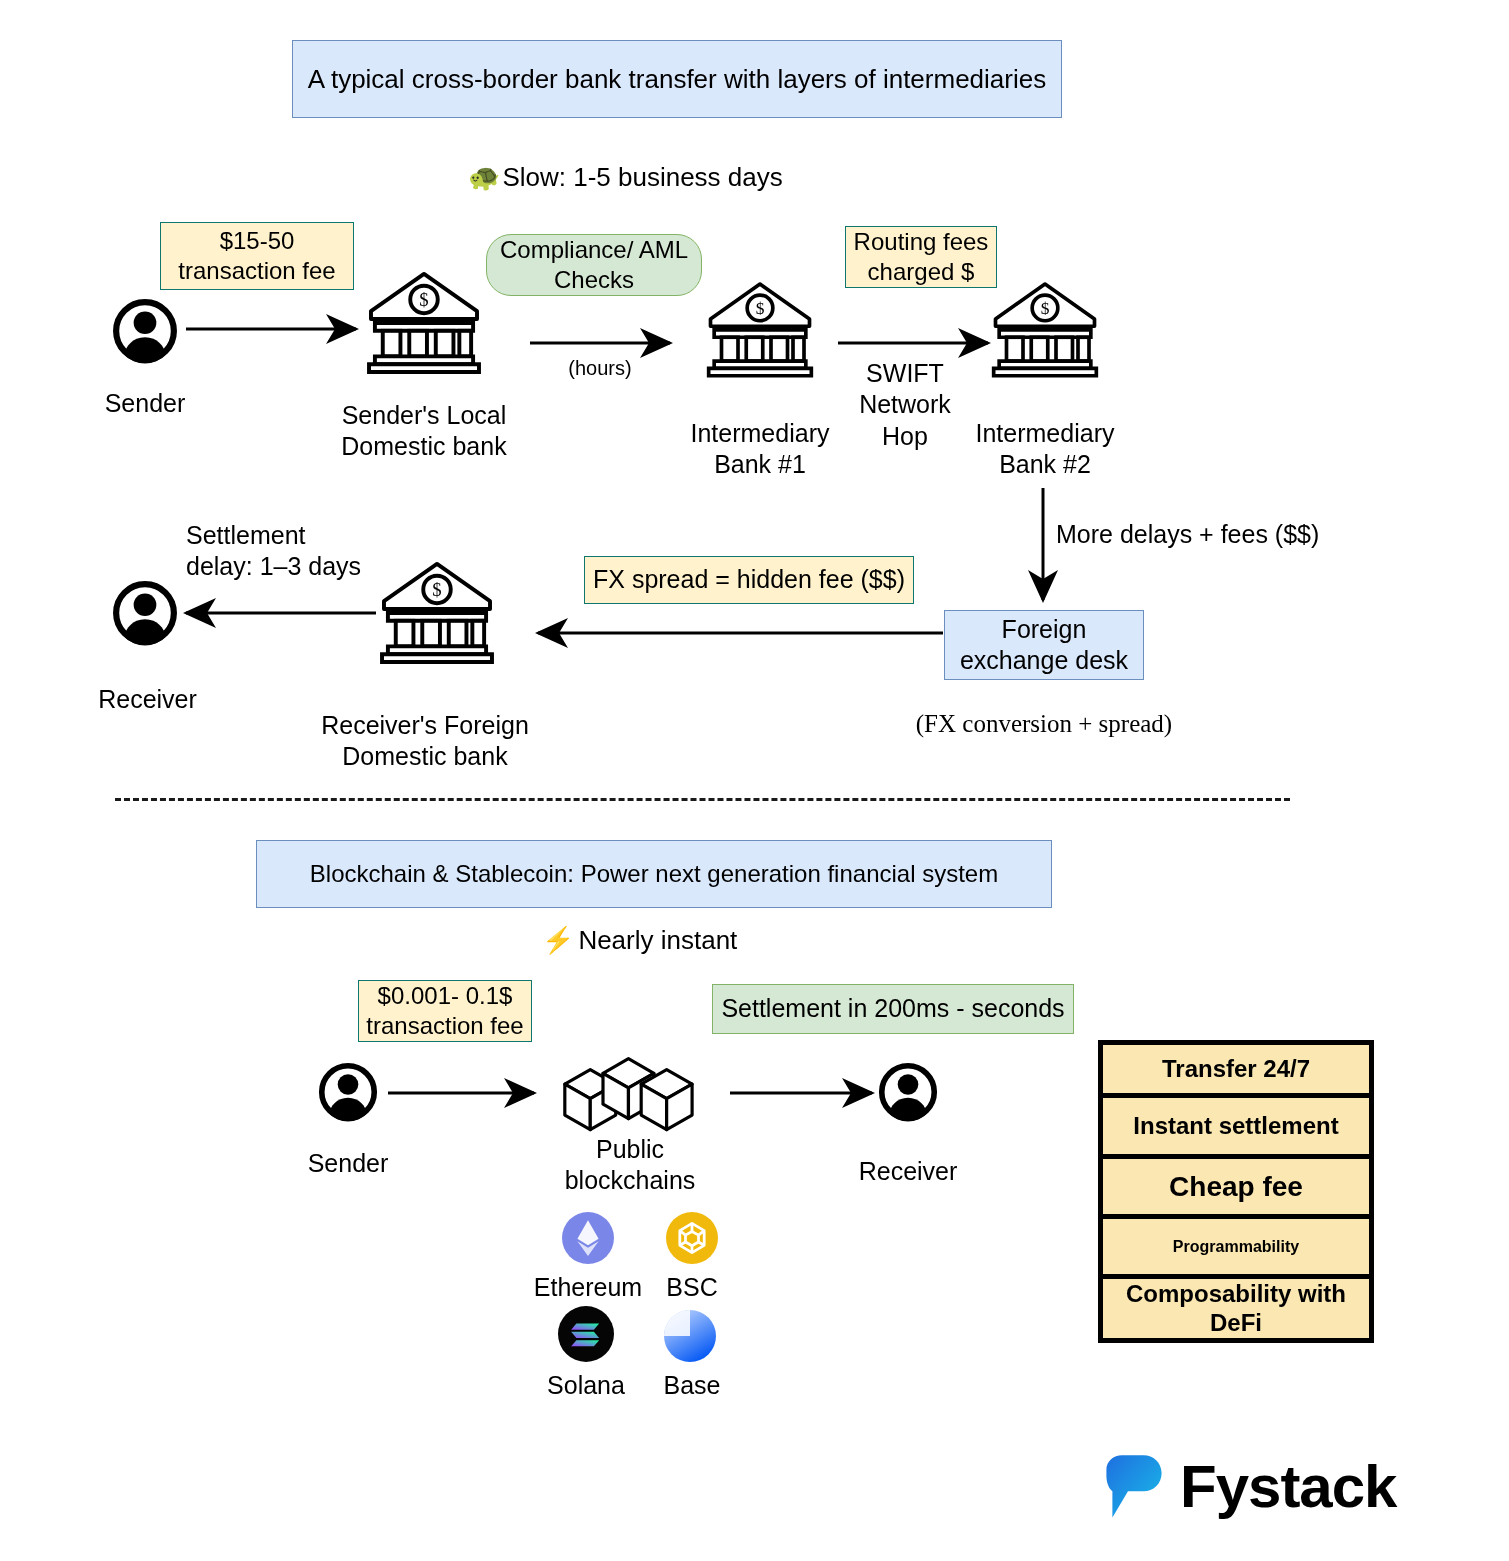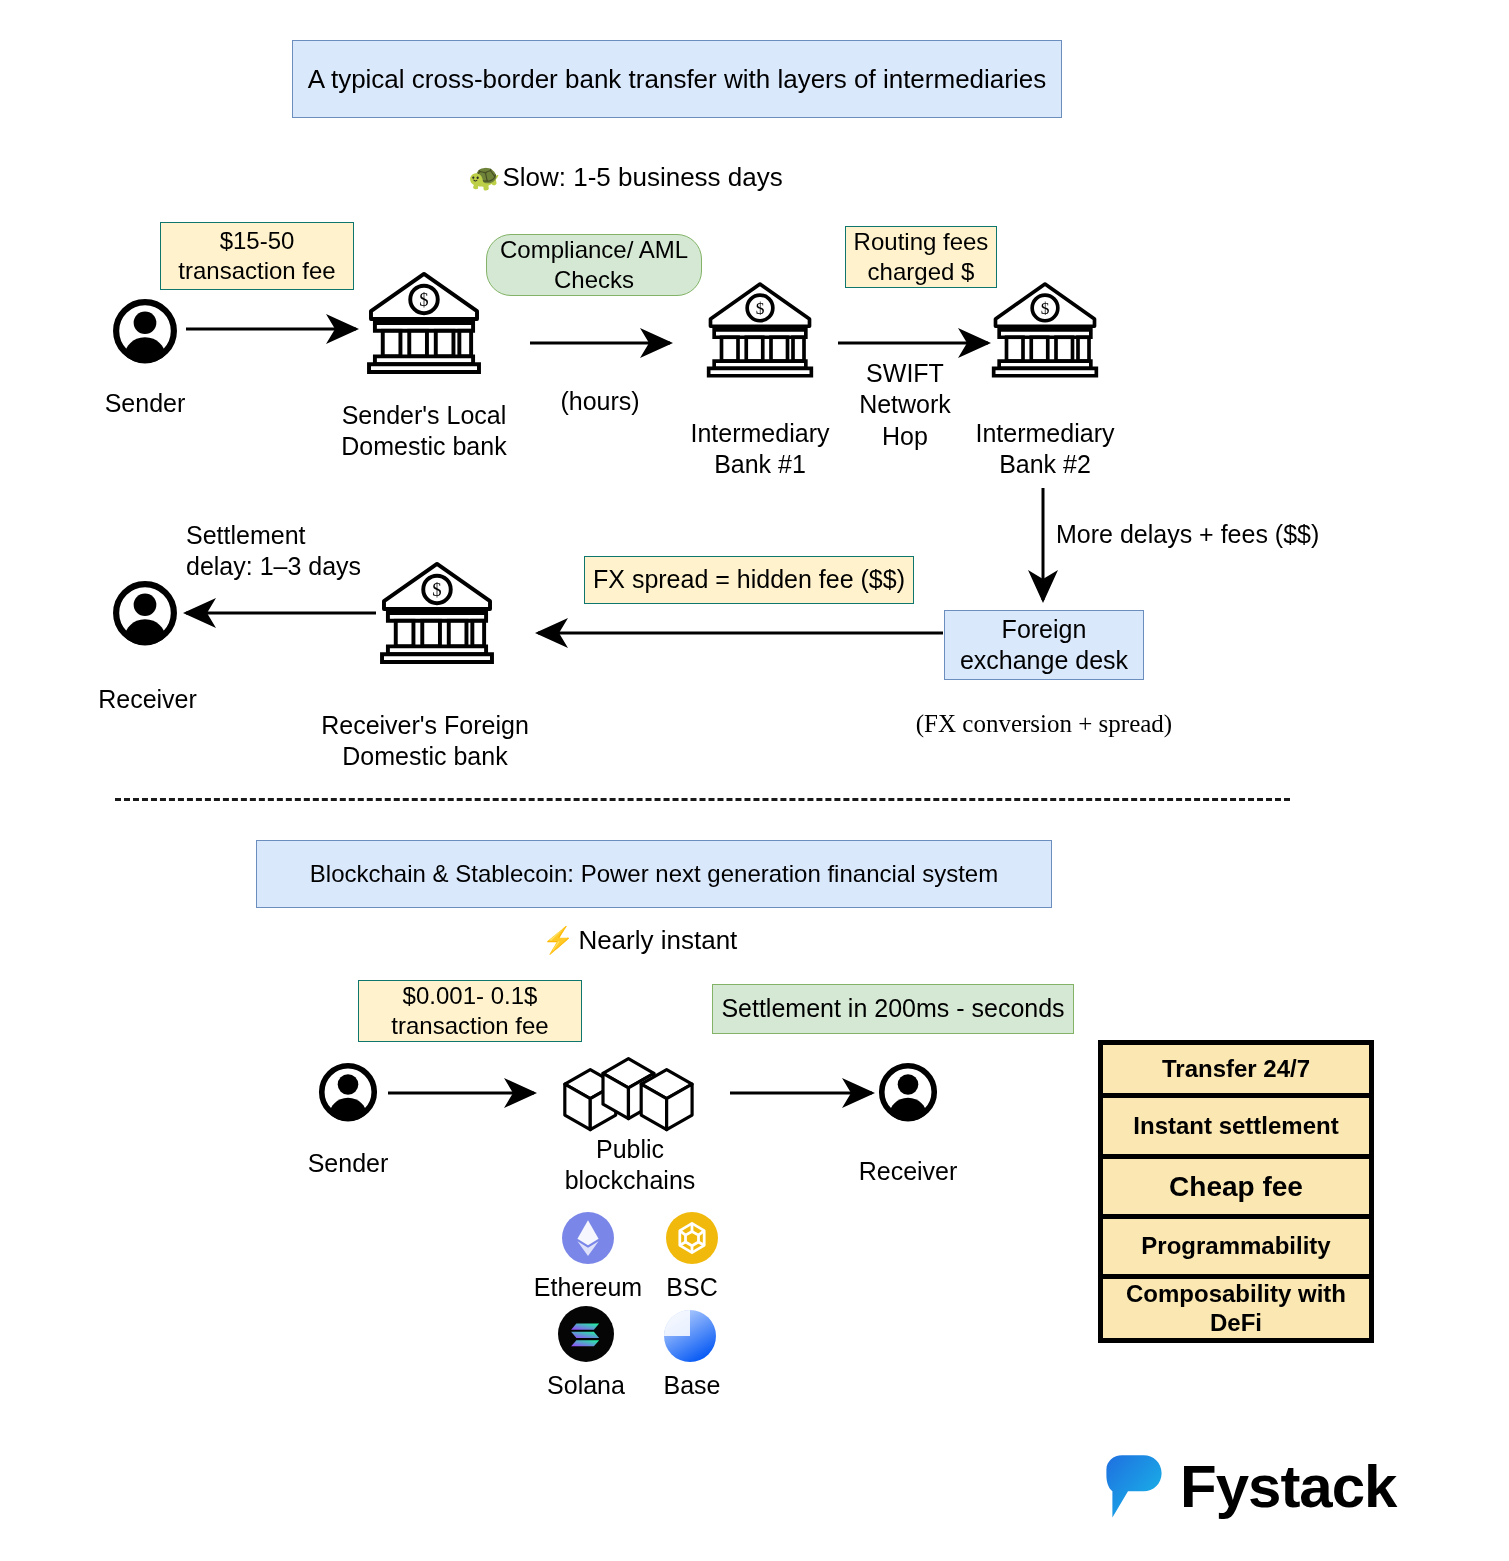--- a/index.html
+++ b/index.html
@@ -140,21 +140,21 @@
   </svg>
 <div class="abs lbl" style="left:935px;top:418px;width:220px;font-size:25px;">Intermediary
 Bank #2</div>
 
 <svg class="abs" style="left:186px;top:318px;" width="185" height="22">
   <line x1="0" y1="11" x2="170" y2="11" stroke="#000" stroke-width="3" marker-end="url(#ah)"></line>
 </svg>
 <svg class="abs" style="left:530px;top:332px;" width="155" height="22">
   <line x1="0" y1="11" x2="140" y2="11" stroke="#000" stroke-width="3" marker-end="url(#ah)"></line>
 </svg>
-<div class="abs lbl" style="left:520px;top:386px;width:160px;font-size:25px;">(hours)</div>
+<div class="abs lbl" style="left:520px;top:356px;width:160px;font-size:20px;">(hours)</div>
 
 <svg class="abs" style="left:838px;top:332px;" width="165" height="22">
   <line x1="0" y1="11" x2="150" y2="11" stroke="#000" stroke-width="3" marker-end="url(#ah)"></line>
 </svg>
 <div class="abs lbl" style="left:830px;top:358px;width:150px;font-size:25px;">SWIFT
 Network
 Hop</div>
 
 <svg class="abs" style="left:1030px;top:488px;" width="26" height="130">
   <line x1="13" y1="0" x2="13" y2="112" stroke="#000" stroke-width="3" marker-end="url(#ah)"></line>
@@ -190,21 +190,21 @@
 
 <div class="abs divider" style="left:115px;top:798px;width:1175px;"></div>
 
 <div class="abs box blue-box" style="left:256px;top:840px;width:796px;height:68px;font-size:24px;">Blockchain &amp; Stablecoin: Power next generation financial system</div>
 
 <div class="abs" style="left:542px;top:925px;font-size:26px;display:flex;align-items:center;gap:4px;">
   <span>⚡</span>
   <span>Nearly instant</span>
 </div>
 
-<div class="abs box yellow-box lbl" style="left:358px;top:980px;width:224px;height:62px;font-size:24px;">$0.001- 0.1$
+<div class="abs box yellow-box lbl" style="left:358px;top:980px;width:174px;height:62px;font-size:24px;">$0.001- 0.1$
 transaction fee</div>
 
 <div class="abs box green-box" style="left:712px;top:984px;width:362px;height:50px;font-size:25px;">Settlement in 200ms - seconds</div>
 
 <svg class="abs" style="left:318px;top:1062px;" width="60" height="60">
     <use href="#sym-person" width="60" height="60"></use>
   </svg>
 <div class="abs lbl" style="left:288px;top:1148px;width:120px;font-size:25px;">Sender</div>
 
 <svg class="abs" style="left:388px;top:1082px;" width="160" height="22">
@@ -243,21 +243,21 @@
 
 <svg class="abs" style="left:664px;top:1310px;" width="52" height="52">
     <use href="#sym-base" width="52" height="52"></use>
   </svg>
 <div class="abs lbl" style="left:640px;top:1370px;width:104px;font-size:25px;">Base</div>
 
 <div class="abs" style="left:1098px;top:1040px;width:276px;">
   <div class="benefit" style="height:58px;font-size:24px;">Transfer 24/7</div>
   <div class="benefit" style="height:61px;font-size:24px;border-top:none;">Instant settlement</div>
   <div class="benefit" style="height:60px;font-size:28px;border-top:none;">Cheap fee</div>
-  <div class="benefit" style="height:60px;font-size:24px;border-top:none;">Programmability</div>
+  <div class="benefit" style="height:60px;font-size:16px;border-top:none;">Programmability</div>
   <div class="benefit" style="height:64px;font-size:24px;border-top:none;padding:0 6px;">Composability with DeFi</div>
 </div>
 
 <div class="abs" style="left:1104px;top:1452px;display:flex;align-items:center;gap:16px;">
   <svg width="60" height="66">
       <use href="#sym-fystack" width="60" height="66"></use>
     </svg>
   <span class="logo-text" style="font-size:60px;">Fystack</span>
 </div>
 

